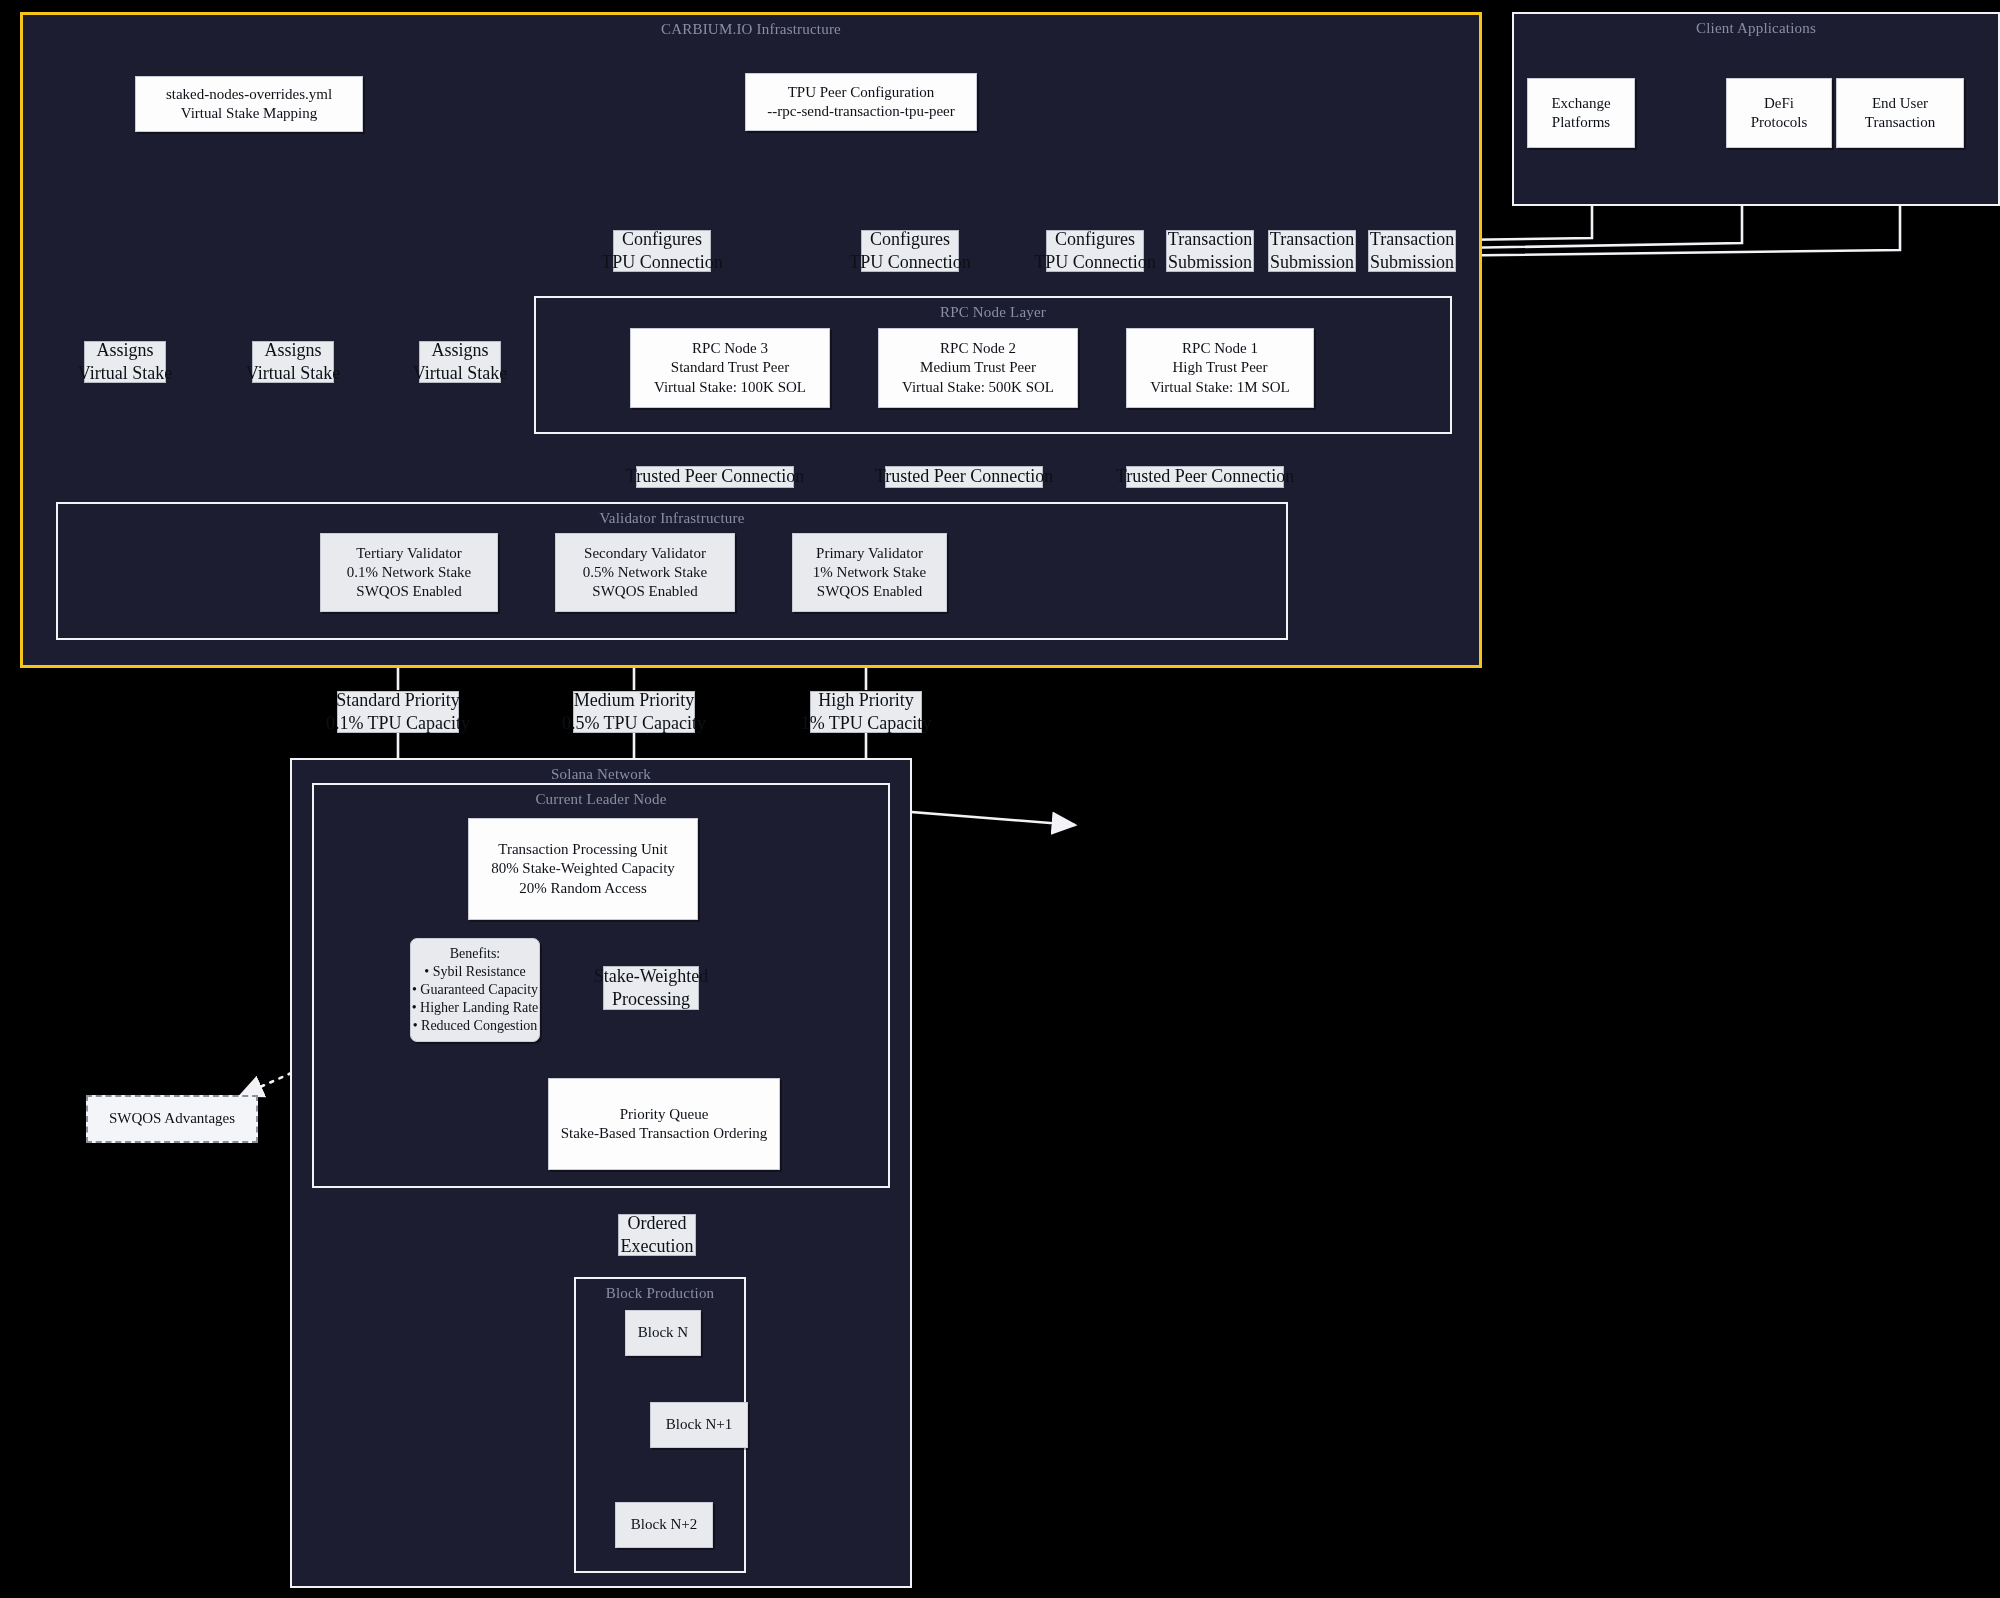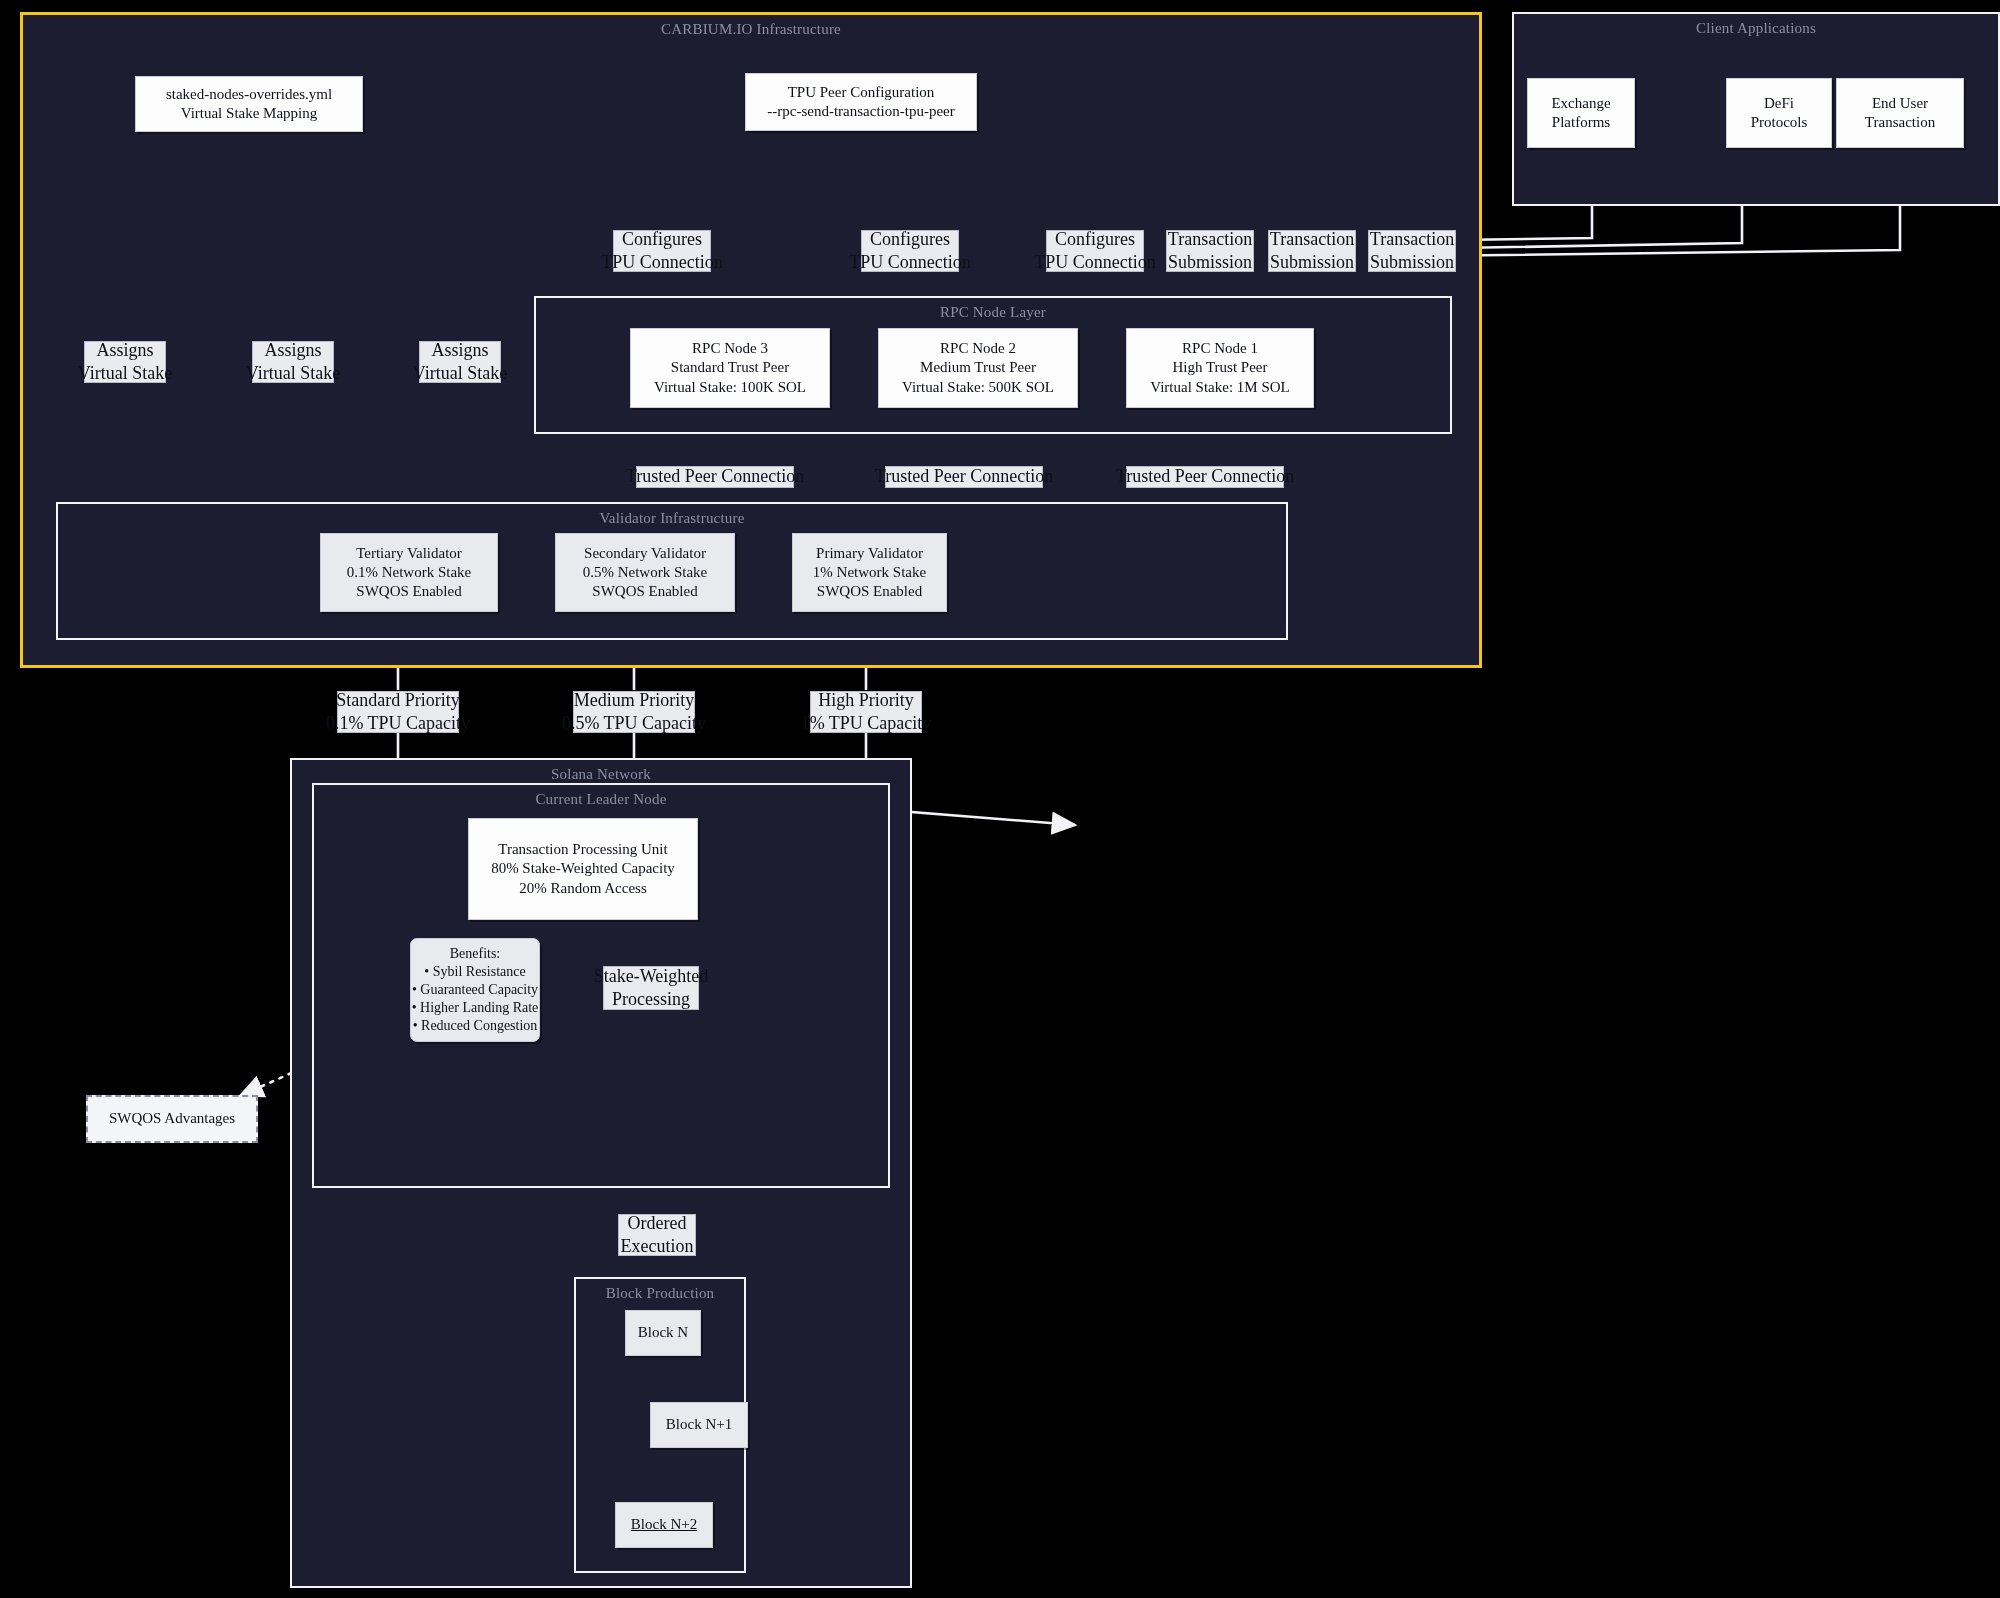--- a/index.html
+++ b/index.html
@@ -217,30 +217,34 @@
     <span class="ln">• Sybil Resistance</span>
     <span class="ln">• Guaranteed Capacity</span>
     <span class="ln">• Higher Landing Rate</span>
     <span class="ln">• Reduced Congestion</span>
   </div>
 
   <div class="node dashed" style="left:86px;top:1095px;width:172px;height:48px;">
     <span class="ln">SWQOS Advantages</span>
   </div>
 
+  <div class="node white" style="left:548px;top:1078px;width:232px;height:92px;">
+    <span class="ln">Priority Queue</span>
+    <span class="ln">Stake-Based Transaction Ordering</span>
+  </div>
 
   <div class="node grey" style="left:625px;top:1310px;width:76px;height:46px;">
     <span class="ln">Block N</span>
   </div>
 
   <div class="node grey" style="left:650px;top:1402px;width:98px;height:46px;">
     <span class="ln">Block N+1</span>
   </div>
 
-  <div class="node grey" style="left:615px;top:1502px;width:98px;height:46px;text-decoration:underline;">
+  <div class="node grey" style="left:615px;top:1502px;width:98px;height:46px;">
     <span class="ln">Block N+2</span>
   </div>
 
   <div class="elabel" style="left:84px;top:341px;width:82px;height:42px;">
     <span class="ln">Assigns</span>
     <span class="ln">Virtual Stake</span>
   </div>
   <div class="elabel" style="left:252px;top:341px;width:82px;height:42px;">
     <span class="ln">Assigns</span>
     <span class="ln">Virtual Stake</span>

